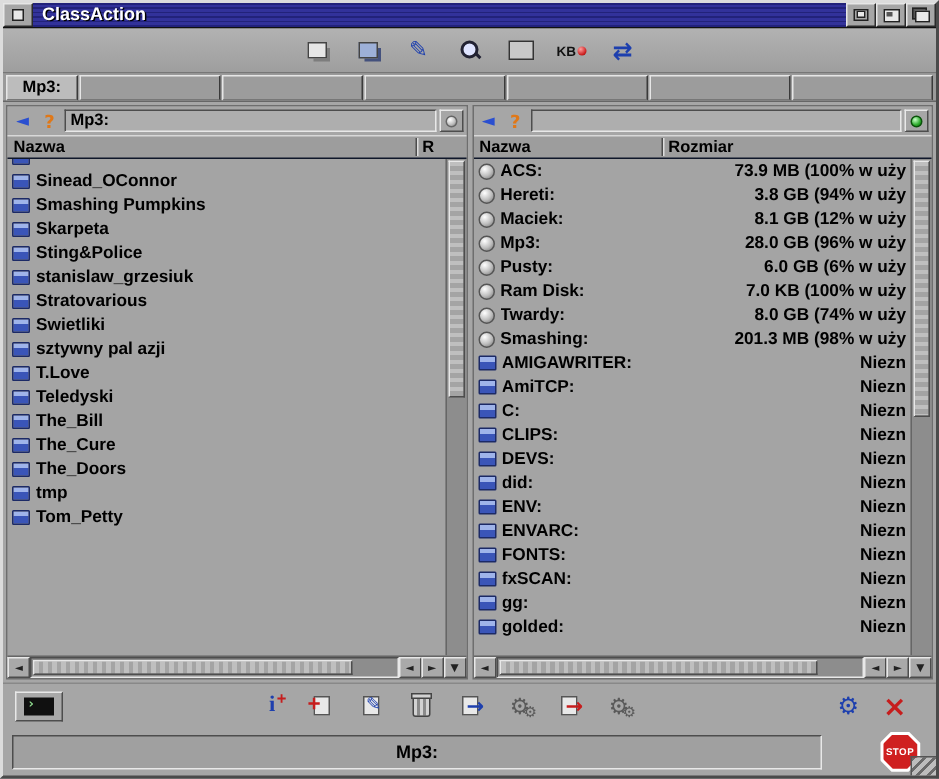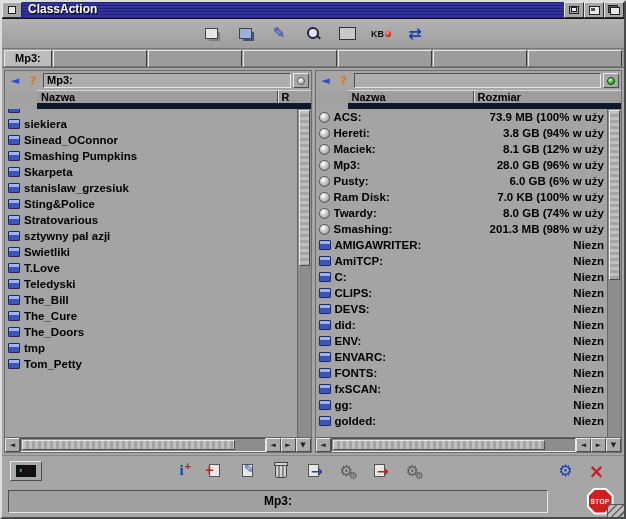--- a/index.html
+++ b/index.html
@@ -56,21 +56,21 @@
   .pathbar{flex:0 0 19px;display:flex;align-items:center;gap:2px;padding:1px 2px;background:#a6a6a6;}
   .pbtn{width:16px;height:15px;display:flex;align-items:center;justify-content:center;cursor:pointer;}
   .pathfield{flex:1;height:15px;line-height:13px;font-size:11px;font-weight:bold;padding:0 3px;
     background:#aeaeae;border:1px solid;border-color:#4d4d4d #e8e8e8 #e8e8e8 #4d4d4d;overflow:hidden;white-space:nowrap;}
   .ledbtn{flex:0 0 16px;height:15px;display:flex;align-items:center;justify-content:center;cursor:pointer;
     border:1px solid;border-color:#e8e8e8 #4d4d4d #4d4d4d #e8e8e8;background:#a6a6a6;}
   .led{width:8px;height:8px;border-radius:50%;}
   .led.gray{background:radial-gradient(circle at 35% 30%,#ffffff,#c2c2c2 55%,#7a7a7a);border:1px solid #666;}
   .led.green{background:radial-gradient(circle at 35% 30%,#c8ffc8,#2fae2f 60%,#0c6d0c);border:1px solid #0a520a;}
   .listhead{flex:0 0 16px;display:flex;align-items:center;background:#9d9d9d;font-size:11px;font-weight:bold;
-    border-top:1px solid #d8d8d8;border-bottom:6px solid #0f172a;margin-left:32px;}
+    border-top:1px solid #d8d8d8;border-bottom:1px solid #0f172a;}
   .col{padding:0 4px;overflow:hidden;white-space:nowrap;cursor:pointer;}
   .pane-l .cname{flex:1;} .pane-l .cextra{flex:0 0 34px;border-left:1px solid #4c4c4c;box-shadow:inset 1px 0 0 #ddd;}
   .pane-r .cname{flex:0 0 125px;} .pane-r .cextra{flex:1;border-left:1px solid #4c4c4c;box-shadow:inset 1px 0 0 #ddd;}
   .listwrap{flex:1;display:flex;min-height:0;overflow:hidden;}
   .list{flex:1;overflow:hidden;background:#a4a4a4;min-width:0;}
   .list.offset > .row:first-child{margin-top:-9px;}
   .row{height:16px;display:flex;align-items:center;gap:4px;padding:0 3px;font-size:11.5px;font-weight:bold;
     white-space:nowrap;overflow:hidden;cursor:pointer;}
   .ficon{flex:0 0 12px;}
   .icon-drawer{width:12px;height:10px;background:linear-gradient(180deg,#9fb4ea 0 3px,#3a55b8 3px 100%);
@@ -206,53 +206,49 @@
         <div class="col cextra">R</div>
       </div>
       <div class="listwrap">
         <div class="list offset">
             <div class="row">
               <span class="ficon icon-drawer"></span>
               <span class="fname"></span>
             </div>
             <div class="row">
               <span class="ficon icon-drawer"></span>
-              <span class="fname">siekiera</span>
-            </div>
-            <div class="row">
-              <span class="ficon icon-drawer"></span>
               <span class="fname">Sinead_OConnor</span>
             </div>
             <div class="row">
               <span class="ficon icon-drawer"></span>
               <span class="fname">Smashing Pumpkins</span>
             </div>
             <div class="row">
               <span class="ficon icon-drawer"></span>
               <span class="fname">Skarpeta</span>
             </div>
             <div class="row">
               <span class="ficon icon-drawer"></span>
+              <span class="fname">Sting&amp;Police</span>
+            </div>
+            <div class="row">
+              <span class="ficon icon-drawer"></span>
               <span class="fname">stanislaw_grzesiuk</span>
             </div>
             <div class="row">
               <span class="ficon icon-drawer"></span>
-              <span class="fname">Sting&amp;Police</span>
-            </div>
-            <div class="row">
-              <span class="ficon icon-drawer"></span>
               <span class="fname">Stratovarious</span>
             </div>
             <div class="row">
               <span class="ficon icon-drawer"></span>
+              <span class="fname">Swietliki</span>
+            </div>
+            <div class="row">
+              <span class="ficon icon-drawer"></span>
               <span class="fname">sztywny pal azji</span>
-            </div>
-            <div class="row">
-              <span class="ficon icon-drawer"></span>
-              <span class="fname">Swietliki</span>
             </div>
             <div class="row">
               <span class="ficon icon-drawer"></span>
               <span class="fname">T.Love</span>
             </div>
             <div class="row">
               <span class="ficon icon-drawer"></span>
               <span class="fname">Teledyski</span>
             </div>
             <div class="row">

